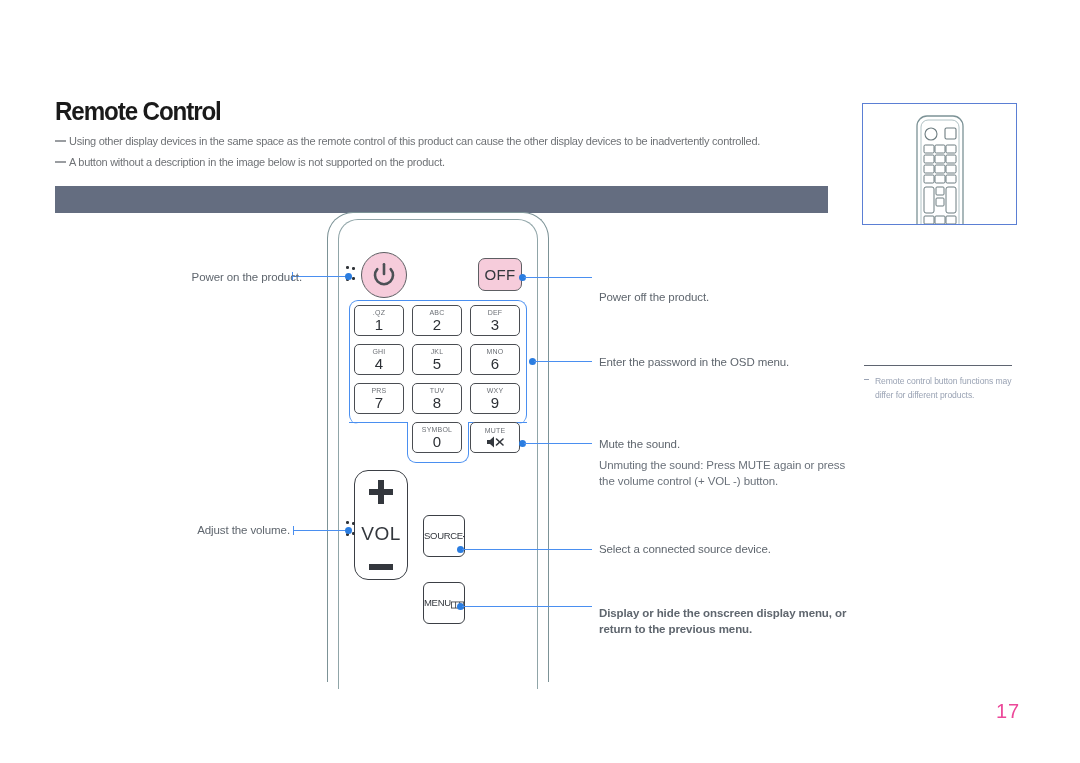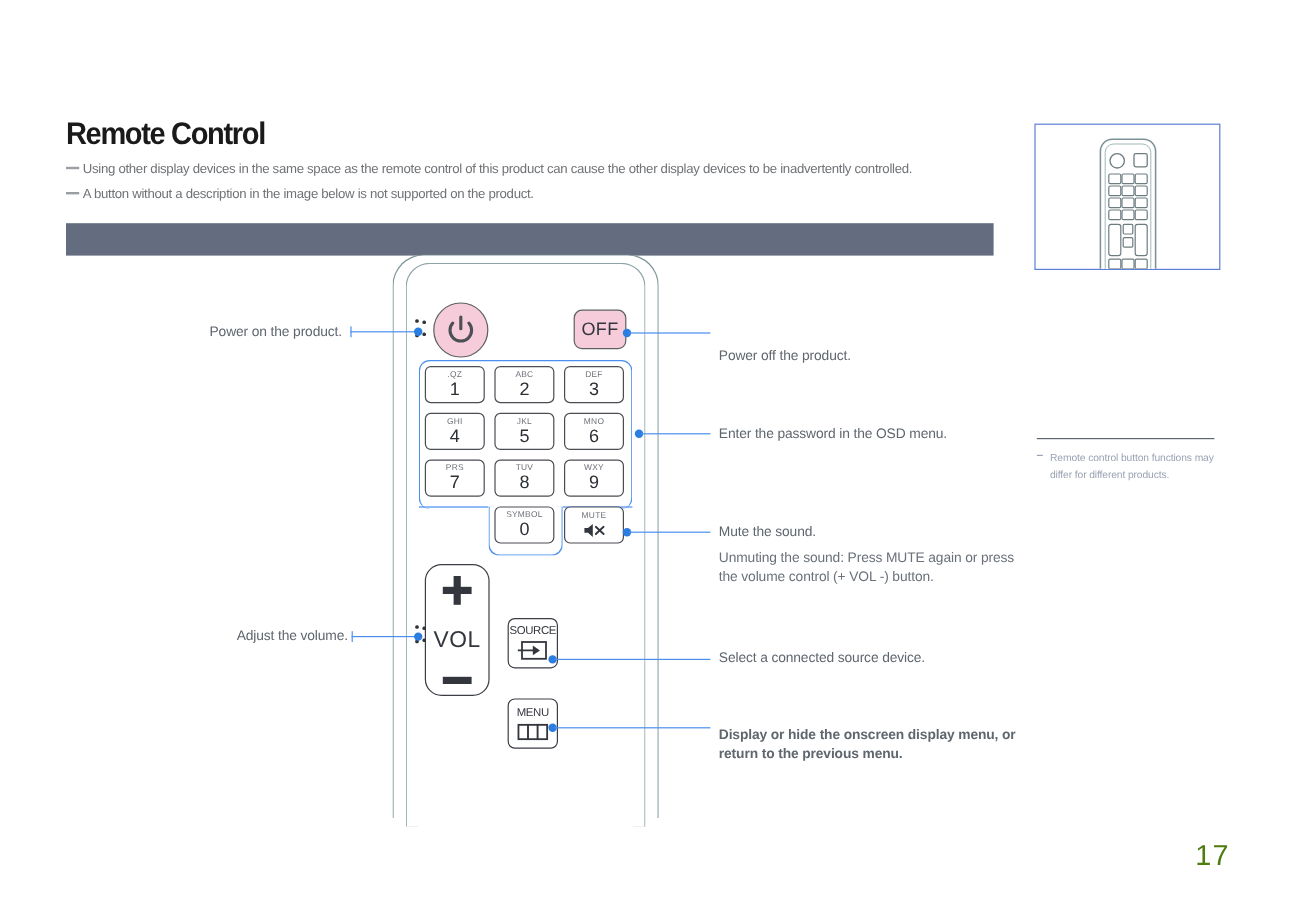--- a/index.html
+++ b/index.html
@@ -105,22 +105,22 @@
   #side-note .sn-text {
     display: block;
     padding-left: 11px;
   }
 
   
   #page-number {
     position: absolute;
     left: 996px;
     top: 700px;
-    font-size: 24px;
-    color: #4d7c0f;
+    font-size: 20px;
+    color: #ec4899;
     letter-spacing: 1px;
   }
 
   
   #remote {
     position: absolute;
     left: 327px;
     top: 212px;
     width: 222px;
     height: 426px;
@@ -309,21 +309,21 @@
   
   .sq-button {
     position: absolute;
     width: 42px;
     height: 42px;
     border: 1.8px solid #3b3f45;
     border-radius: 6px;
     box-sizing: border-box;
     background: #fff;
     display: flex;
-    flex-direction: column;
+    flex-direction: row;
     align-items: center;
     justify-content: center;
   }
   .sq-button .lbl {
     font-size: 9.5px;
     color: #33373d;
     line-height: 10px;
     letter-spacing: -0.3px;
     white-space: nowrap;
   }
@@ -556,21 +556,21 @@
 
   <div class="lead-dot" style="left:519px; top:440px;"></div>
   <div class="lead-line" style="left:524px; top:443px; width:68px;"></div>
 
   <div class="lead-dot" style="left:457px; top:546px;"></div>
   <div class="lead-line" style="left:462px; top:549px; width:130px;"></div>
 
   <div class="lead-dot" style="left:457px; top:603px;"></div>
   <div class="lead-line" style="left:462px; top:606px; width:130px;"></div>
 
-  <div class="callout left" style="left:95px; top:269px; width:190px;">Power on the product.</div>
+  <div class="callout left" style="left:112px; top:269px; width:190px;">Power on the product.</div>
 
   <div class="callout left" style="left:100px; top:522px; width:190px;">Adjust the volume.</div>
 
   <div class="callout" style="left:599px; top:270px;margin-top:19px;">Power off the product.</div>
 
   <div class="callout" style="left:599px; top:354px;">Enter the password in the OSD menu.</div>
 
   <div class="callout" style="left:599px; top:436px;">Mute the sound.</div>
 
   <div class="callout sub" style="left:599px; top:457px;">

